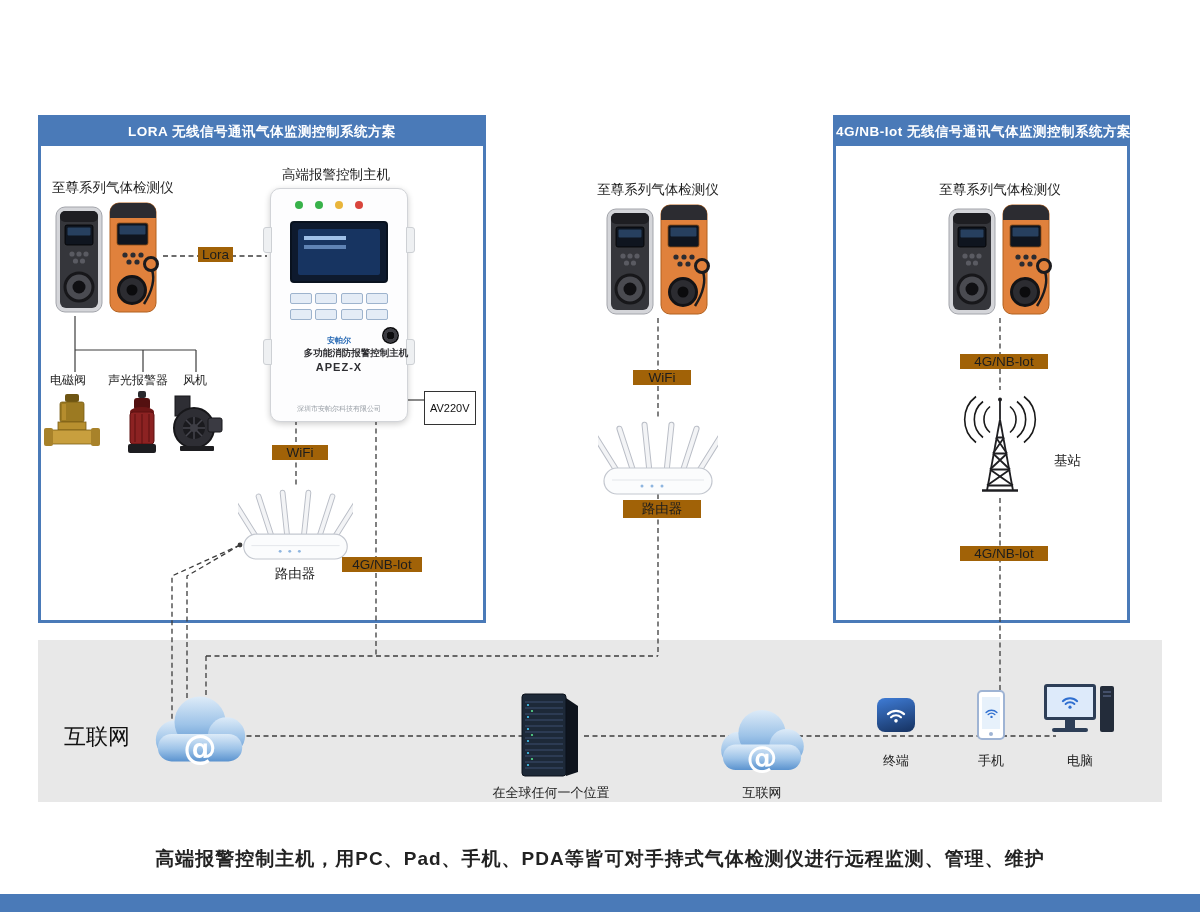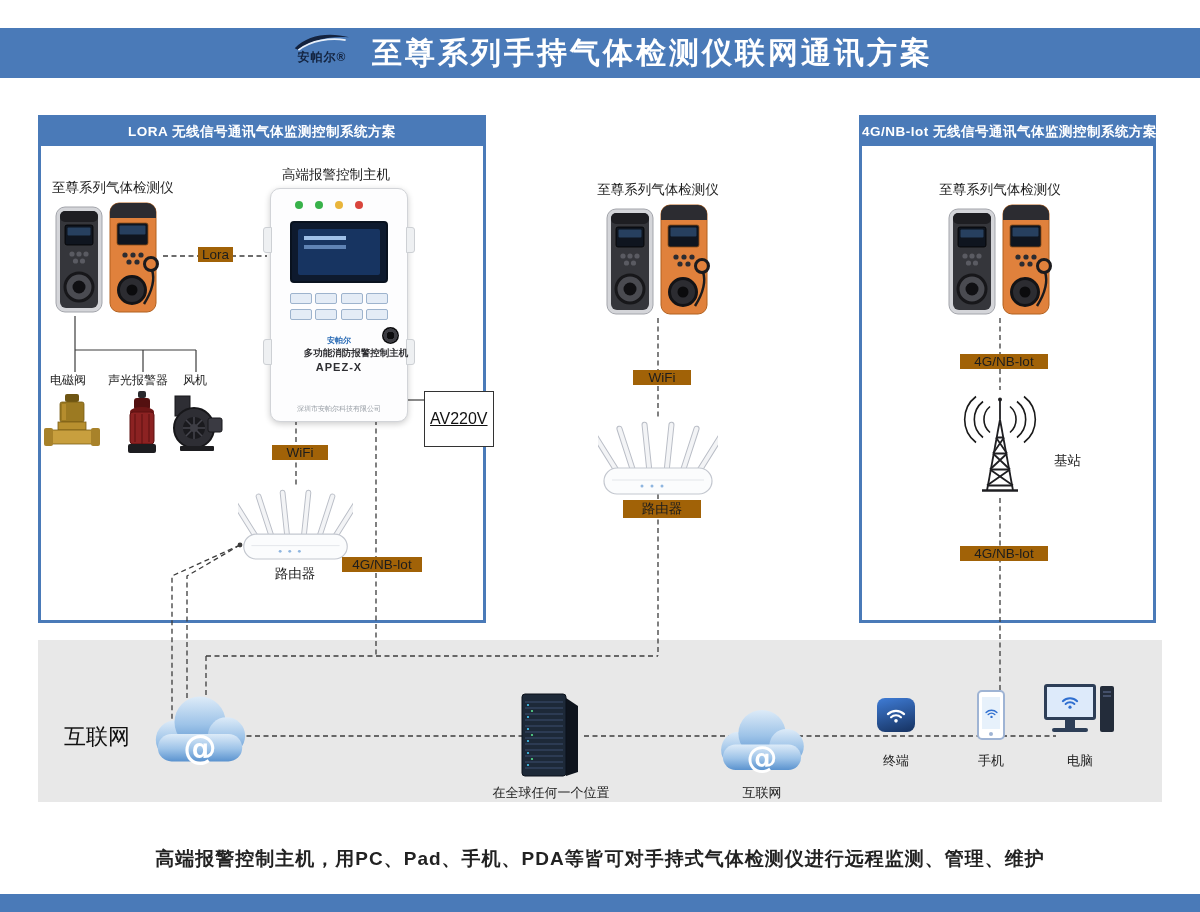--- a/index.html
+++ b/index.html
@@ -25,21 +25,21 @@
   .lines .solid path{stroke:#3c3c3c;stroke-width:1.2;fill:none;}
 
   
   .lbl{position:absolute;z-index:3;font-size:13.5px;color:#1d1d1d;white-space:nowrap;}
   .lbl-c{text-align:center;}
   .lbl-bg{background:#a16207;padding:0 4px;}
   .lbl-sm{font-size:12px;}
   .lbl-xl{font-size:22px;font-weight:500;color:#111;}
   .cap{position:absolute;z-index:3;font-size:13px;color:#222;text-align:center;white-space:nowrap;}
   .dev{position:absolute;z-index:3;}
-  .power-box{position:absolute;z-index:3;font-size:16px;color:#111;border:1px solid #333;background:#fff;padding:18px 5px;text-decoration:underline;}
+  .power-box{position:absolute;z-index:3;font-size:11px;color:#111;border:1px solid #333;background:#fff;padding:10px 5px;}
 
   
   .controller{position:absolute;left:270px;top:188px;width:136px;height:232px;background:#fdfdfe;border:1px solid #d2d4d8;
               border-radius:10px;box-shadow:0 2px 6px rgba(0,0,0,.2);z-index:3;}
   .ctrl-ear{position:absolute;width:7px;height:24px;background:#eef0f2;border:1px solid #cdd0d4;}
   .e-tl{left:-8px;top:38px;border-radius:3px 0 0 3px;} .e-tr{right:-8px;top:38px;border-radius:0 3px 3px 0;}
   .e-bl{left:-8px;top:150px;border-radius:3px 0 0 3px;} .e-br{right:-8px;top:150px;border-radius:0 3px 3px 0;}
   .ctrl-lights{position:absolute;left:24px;top:12px;display:flex;gap:12px;}
   .ctrl-lights i{width:8px;height:8px;border-radius:50%;}
   .li-g{background:#38b24a;} .li-y{background:#e9b53b;} .li-r{background:#d9453c;}
@@ -217,37 +217,27 @@
       <path d="M26,23 L26,45 M15,34 L37,34 M18,26 L34,42 M34,26 L18,42" stroke="#44444c" stroke-width="1.5"></path>
       <circle cx="26" cy="34" r="4" fill="#3e3e45"></circle>
       <rect x="40" y="24" width="14" height="14" rx="2" fill="#3a3a42" stroke="#17171a"></rect>
       <rect x="12" y="52" width="34" height="5" rx="1" fill="#1d1d20"></rect>
     </symbol>
   </defs>
 </svg>
 
 <div class="canvas">
 
-  <div class="header-bar">
-    <div class="logo">
-      <svg class="logo-swoosh" viewBox="0 0 64 22">
-        <path d="M2,19 C16,4 40,1 62,7 C44,5 20,9 6,21 Z" fill="#14233f"></path>
-        <path d="M6,21 C20,10 42,7 58,10" stroke="#e8f0fa" stroke-width="2" fill="none"></path>
-      </svg>
-      <div class="logo-text">安帕尔®</div>
-    </div>
-    <div class="header-title">至尊系列手持气体检测仪联网通讯方案</div>
-  </div>
 
   <div class="gray-section"></div>
 
   <div class="panel" style="left:38px;top:115px;width:448px;height:508px">
     <div class="panel-title">LORA 无线信号通讯气体监测控制系统方案</div>
   </div>
-  <div class="panel" style="left:859px;top:115px;width:297px;height:508px">
+  <div class="panel" style="left:833px;top:115px;width:297px;height:508px">
     <div class="panel-title">4G/NB-lot 无线信号通讯气体监测控制系统方案</div>
   </div>
 
   <svg class="lines" viewBox="0 0 1200 912">
     <g class="dash">
       <path d="M163,256 H267"></path>
       <path d="M296,420 V486"></path>
       <path d="M376,420 V656"></path>
       <path d="M206,656 H658"></path>
       <path d="M206,656 V730"></path>

